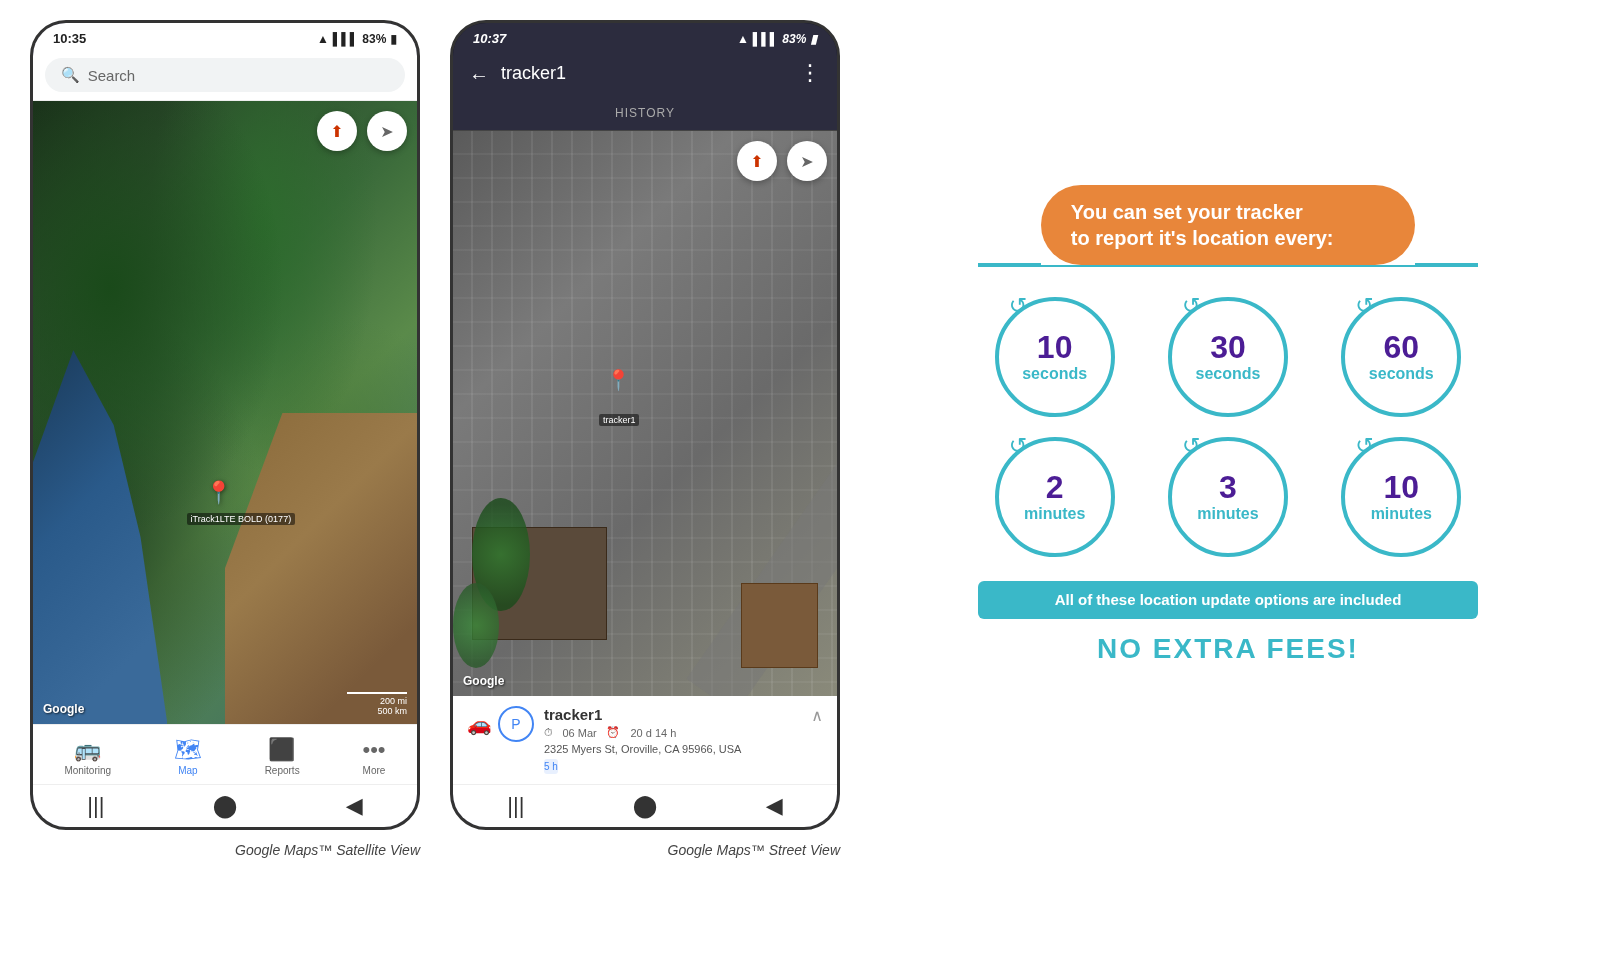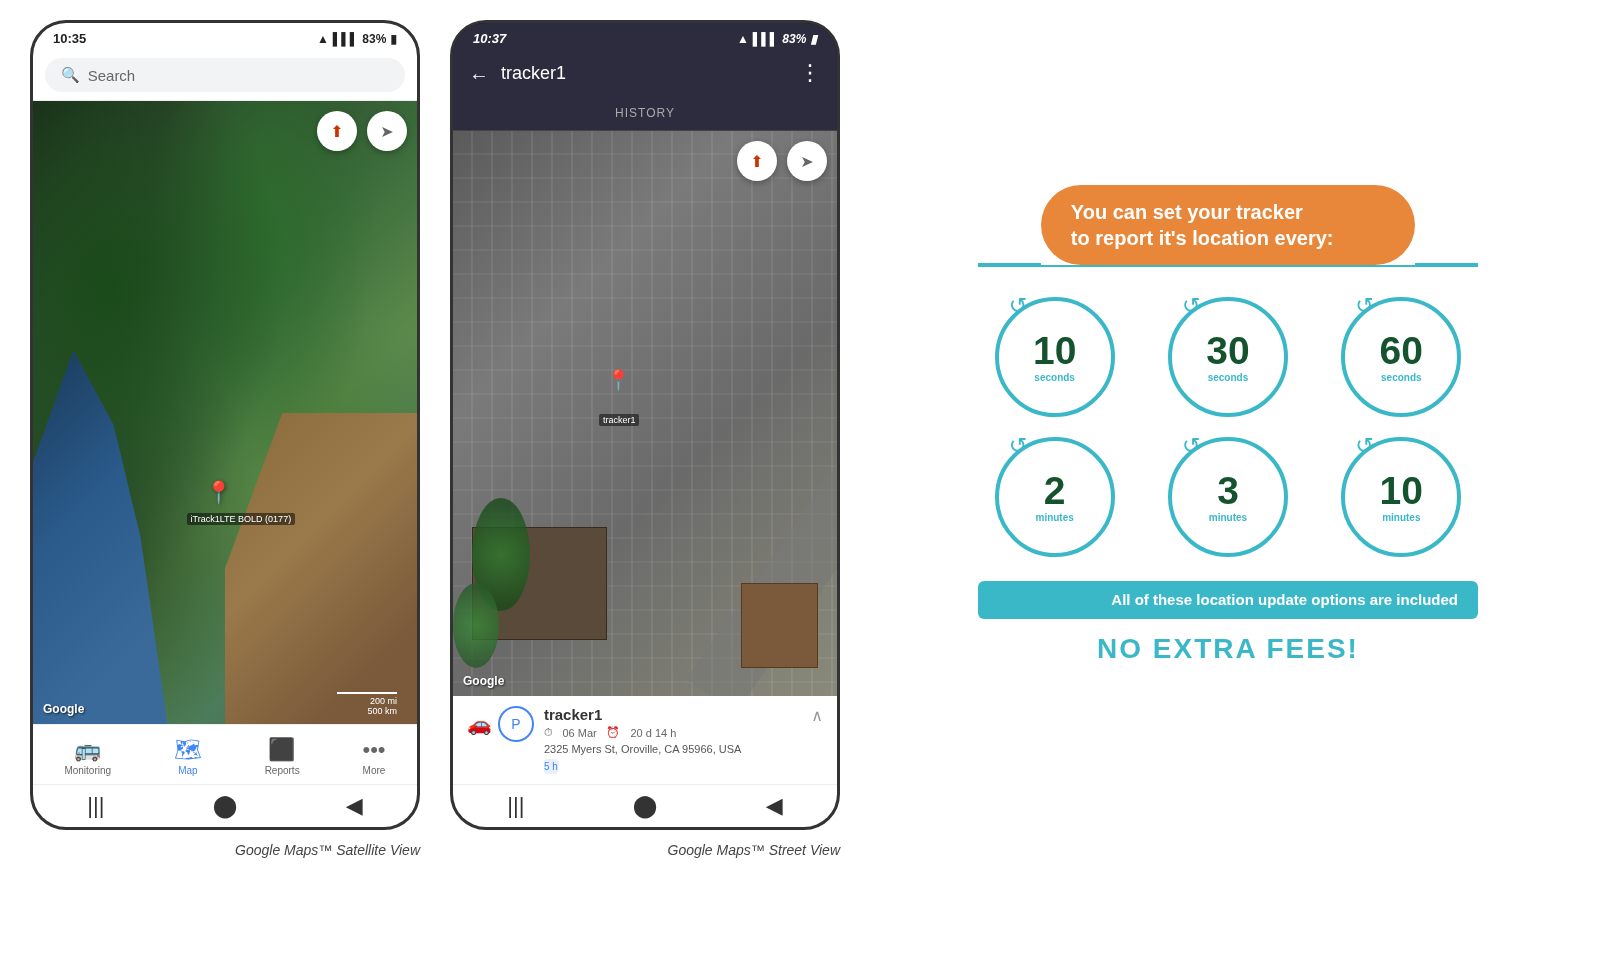--- a/index.html
+++ b/index.html
@@ -178,21 +178,21 @@
       left: 10px;
       font-size: 12px;
       color: white;
       font-weight: bold;
       text-shadow: 1px 1px 2px rgba(0,0,0,0.7);
     }
 
     .map-scale {
       position: absolute;
       bottom: 8px;
-      right: 20px;
+      right: 10px;
       font-size: 9px;
       color: white;
       text-align: right;
     }
 
     .scale-bar {
       width: 60px;
       height: 2px;
       background: white;
       margin-bottom: 2px;
@@ -490,39 +490,39 @@
     .circle-ring::before {
       content: '↺';
       position: absolute;
       top: -8px;
       left: 10px;
       font-size: 22px;
       color: #3ab8c8;
     }
 
     .circle-number {
-      font-size: 39px;
+      font-size: 32px;
       font-weight: 800;
-      color: #14532d;
+      color: #4c1d95;
       line-height: 1;
     }
 
     .circle-unit {
-      font-size: 10px;
+      font-size: 16px;
       font-weight: 600;
       color: #3ab8c8;
       margin-top: 2px;
     }
 
     
     .fees-banner {
       background: #3ab8c8;
       border-radius: 6px;
       padding: 10px 20px;
-      text-align: right;
+      text-align: center;
       margin-bottom: 14px;
     }
 
     .fees-banner-text {
       font-size: 15px;
       font-weight: 700;
       color: white;
     }
 
     .no-extra-fees {

